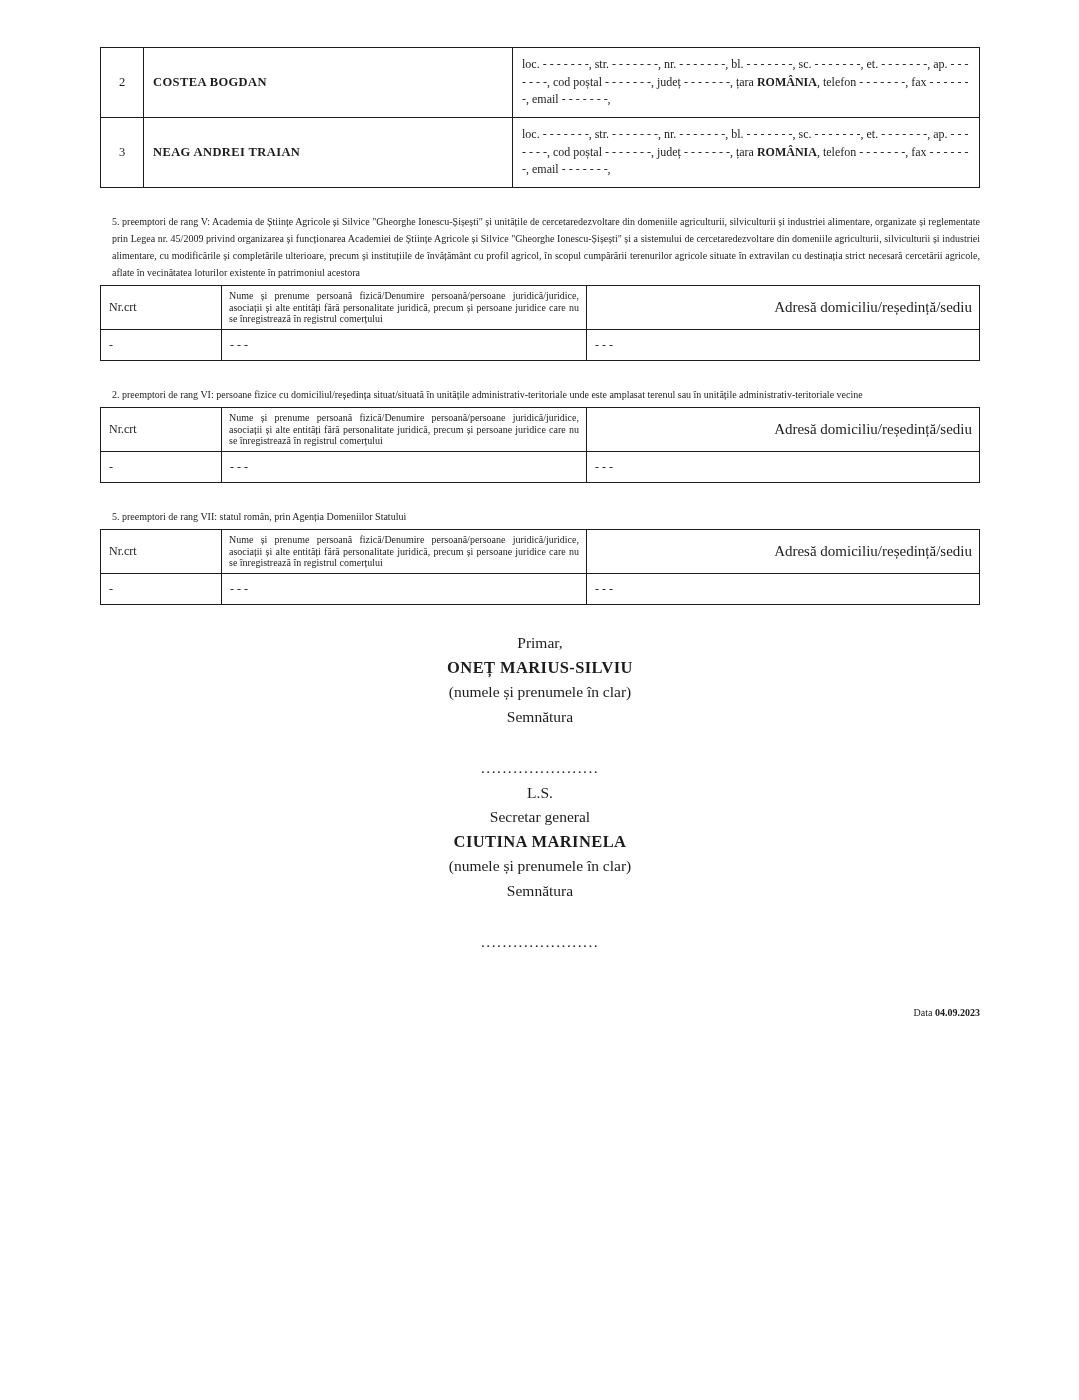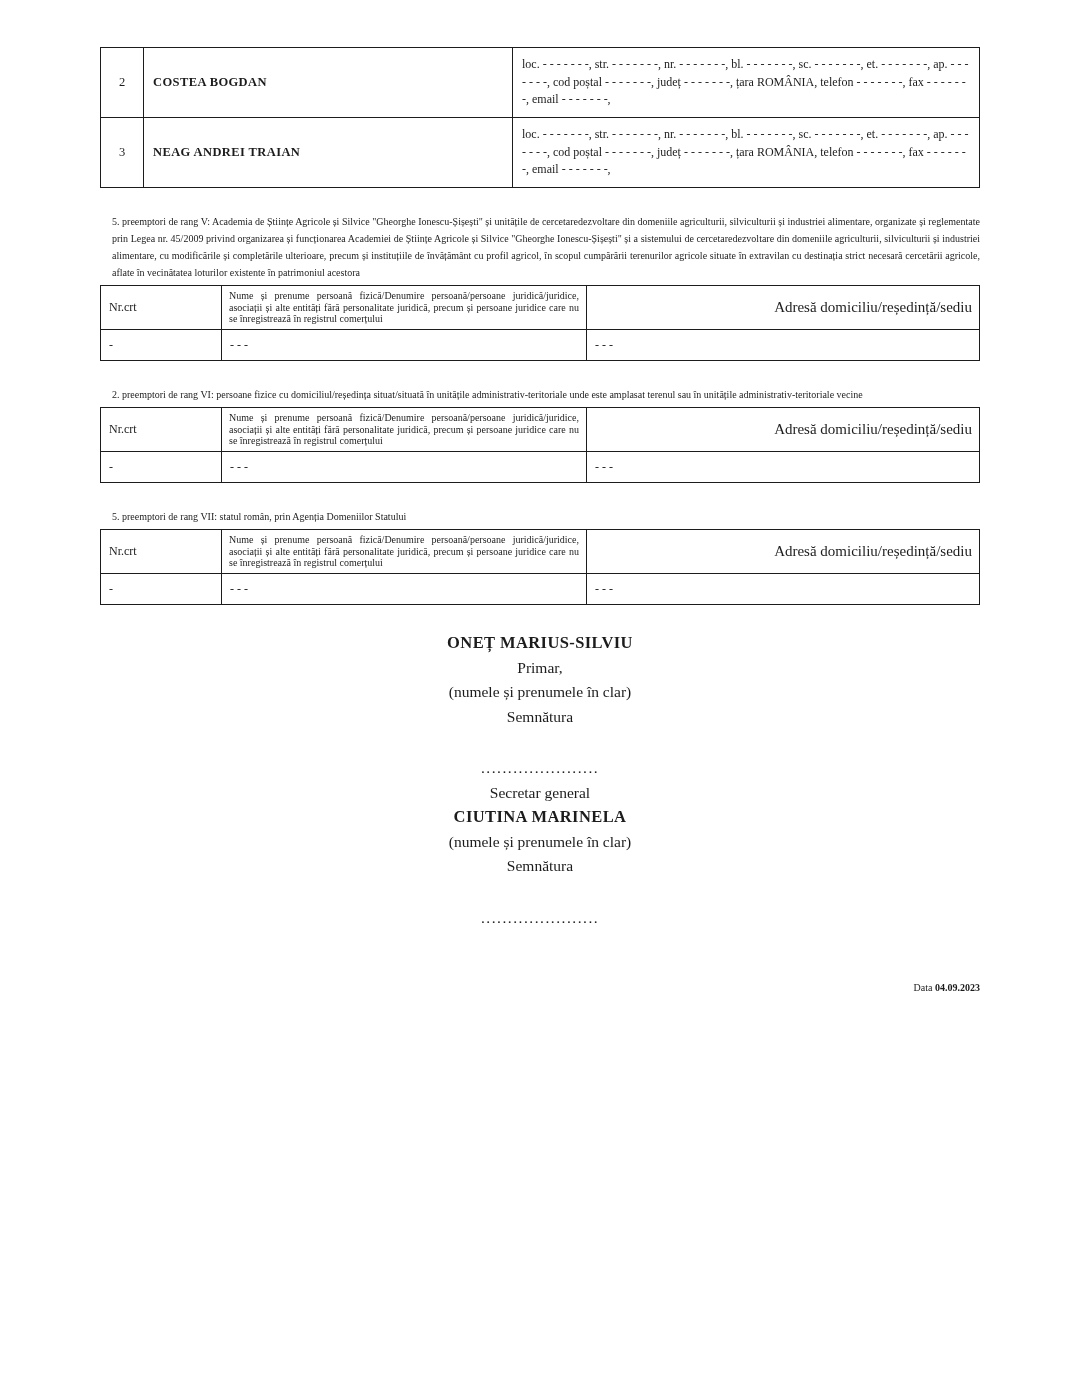--- a/index.html
+++ b/index.html
@@ -56,21 +56,21 @@
 
   
   .sig-block { margin-top: 26px; text-align: center; font-size: 15.5px; }
   .sig-line  { line-height: 24.5px; }
   .sig-name  { font-weight: bold; font-size: 16.5px; letter-spacing: 0.4px; }
   .sig-dots  { margin-top: 27px; letter-spacing: 1.5px; line-height: 24.5px; }
 
   
   .date-line { margin-top: 52px; font-size: 10px; text-align: right; }
   .date-value { font-weight: bold; }
-  .bold { font-weight: normal; }
+  .bold { font-weight: bold; }
 </style>
 </head>
 <body>
 
 <div class="page">
   <div class="content">
 
     <table class="doc-table top-table">
       <tbody>
         <tr>
@@ -128,25 +128,26 @@
         </tr>
         <tr class="data">
           <td>-</td>
           <td>- - -</td>
           <td>- - -</td>
         </tr>
       </tbody>
     </table>
 
     <div class="sig-block">
+      <div class="sig-line">Primar,</div>
       <div class="sig-line sig-name">ONEȚ MARIUS-SILVIU</div>
-      <div class="sig-line">Primar,</div>
       <div class="sig-line">(numele și prenumele în clar)</div>
       <div class="sig-line">Semnătura</div>
       <div class="sig-dots">......................</div>
+      <div class="sig-line">L.S.</div>
       <div class="sig-line">Secretar general</div>
       <div class="sig-line sig-name">CIUTINA MARINELA</div>
       <div class="sig-line">(numele și prenumele în clar)</div>
       <div class="sig-line">Semnătura</div>
       <div class="sig-dots">......................</div>
     </div>
 
     <div class="date-line">
       <span>Data</span>
       <span class="date-value">04.09.2023</span>

